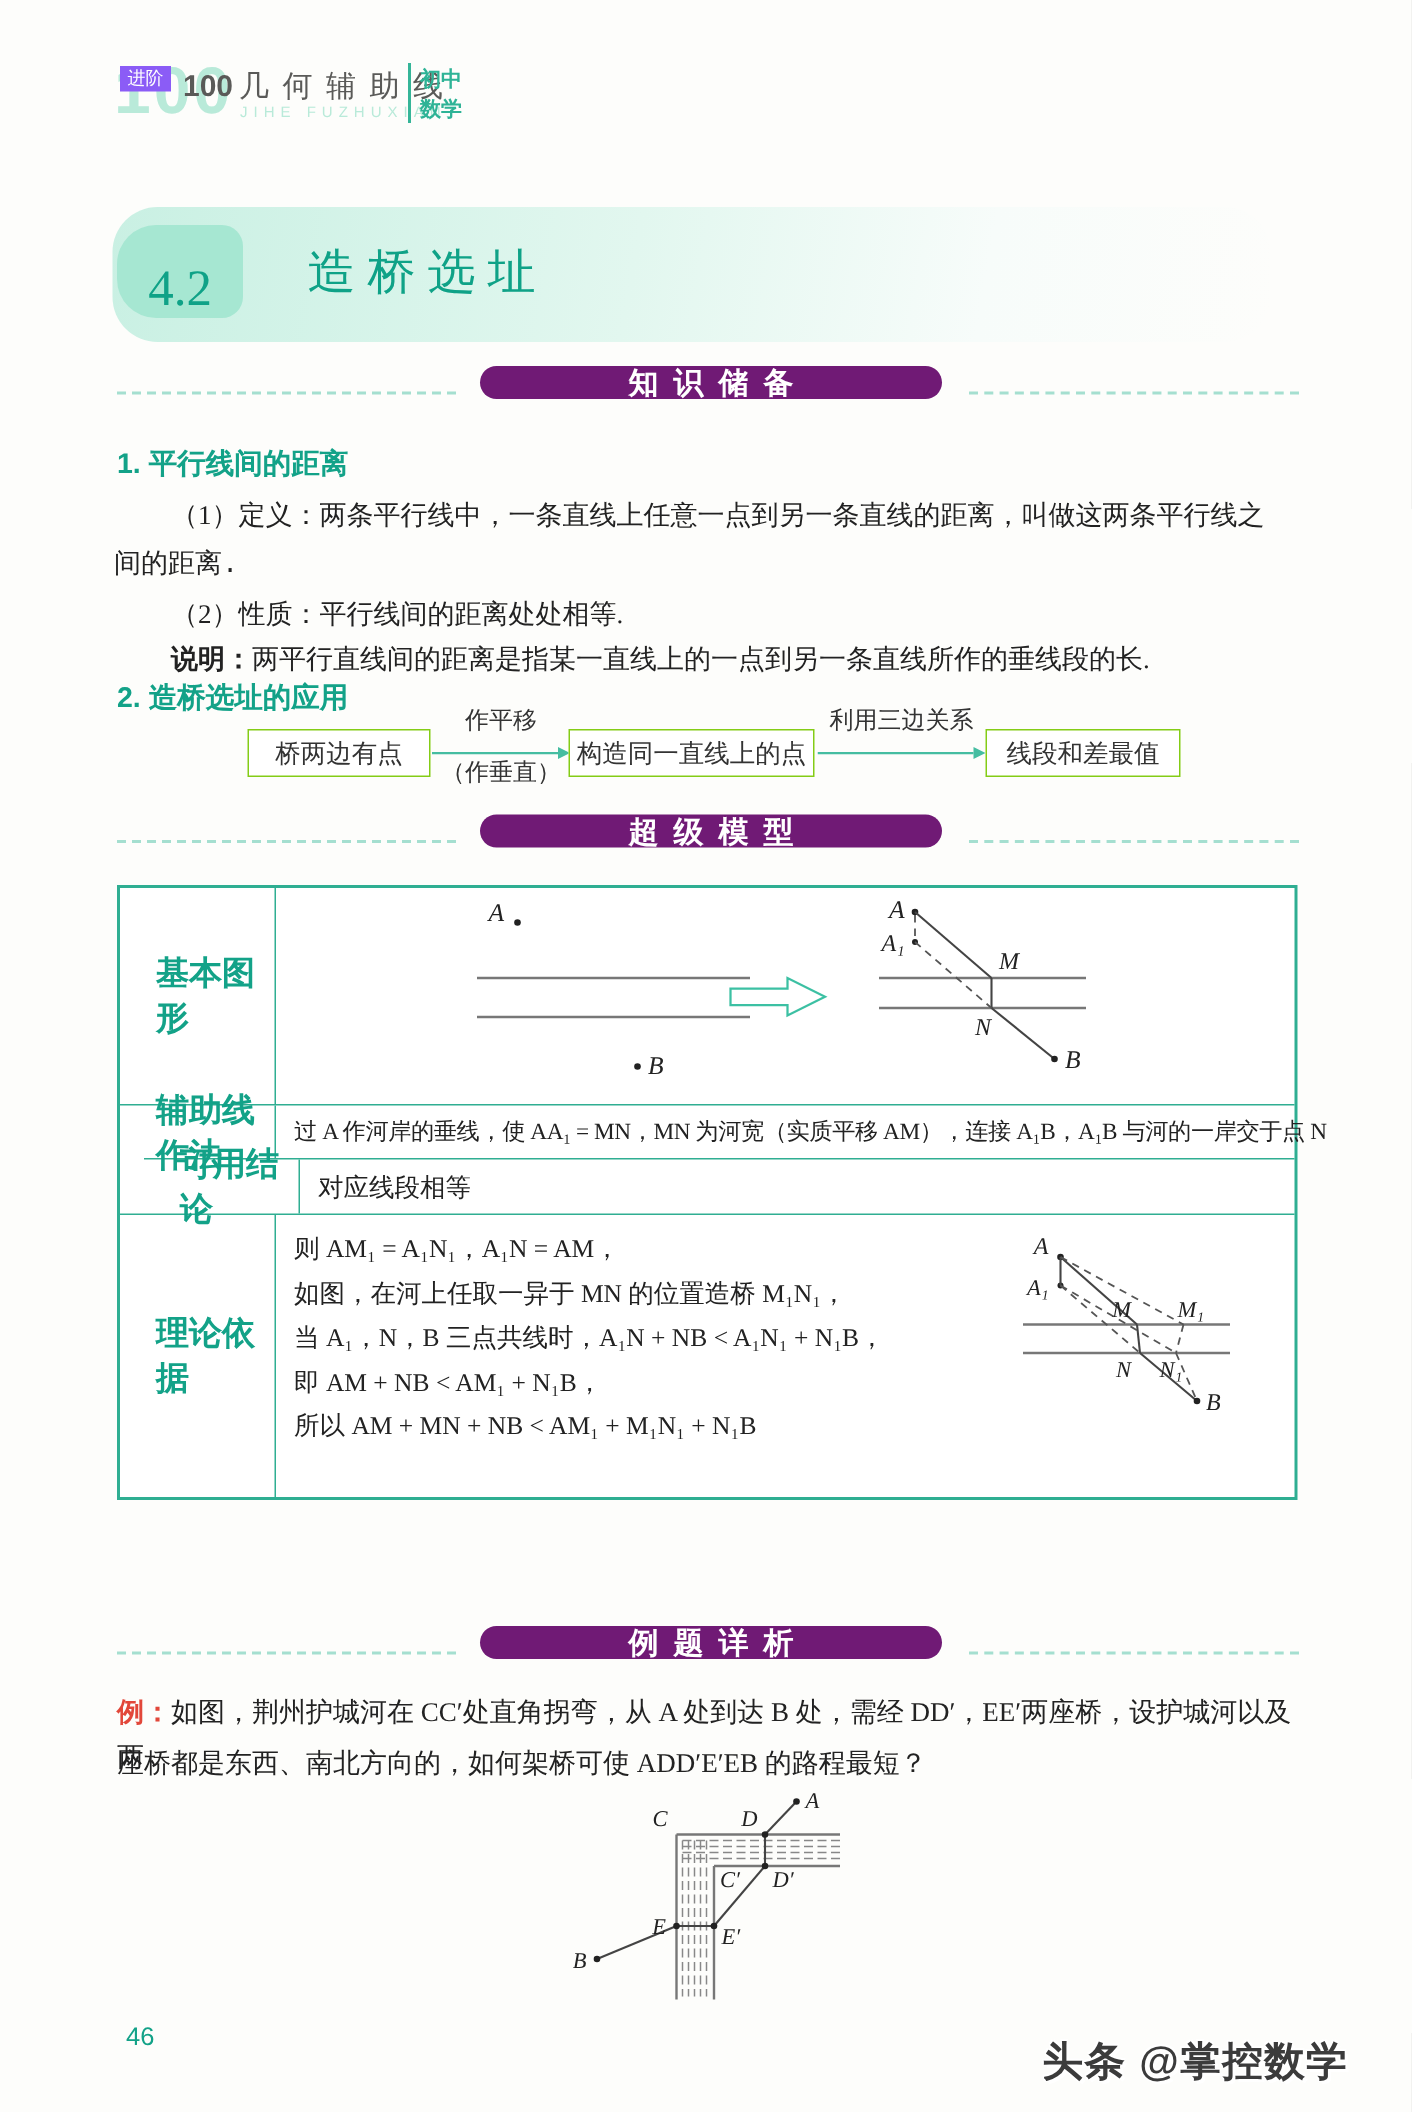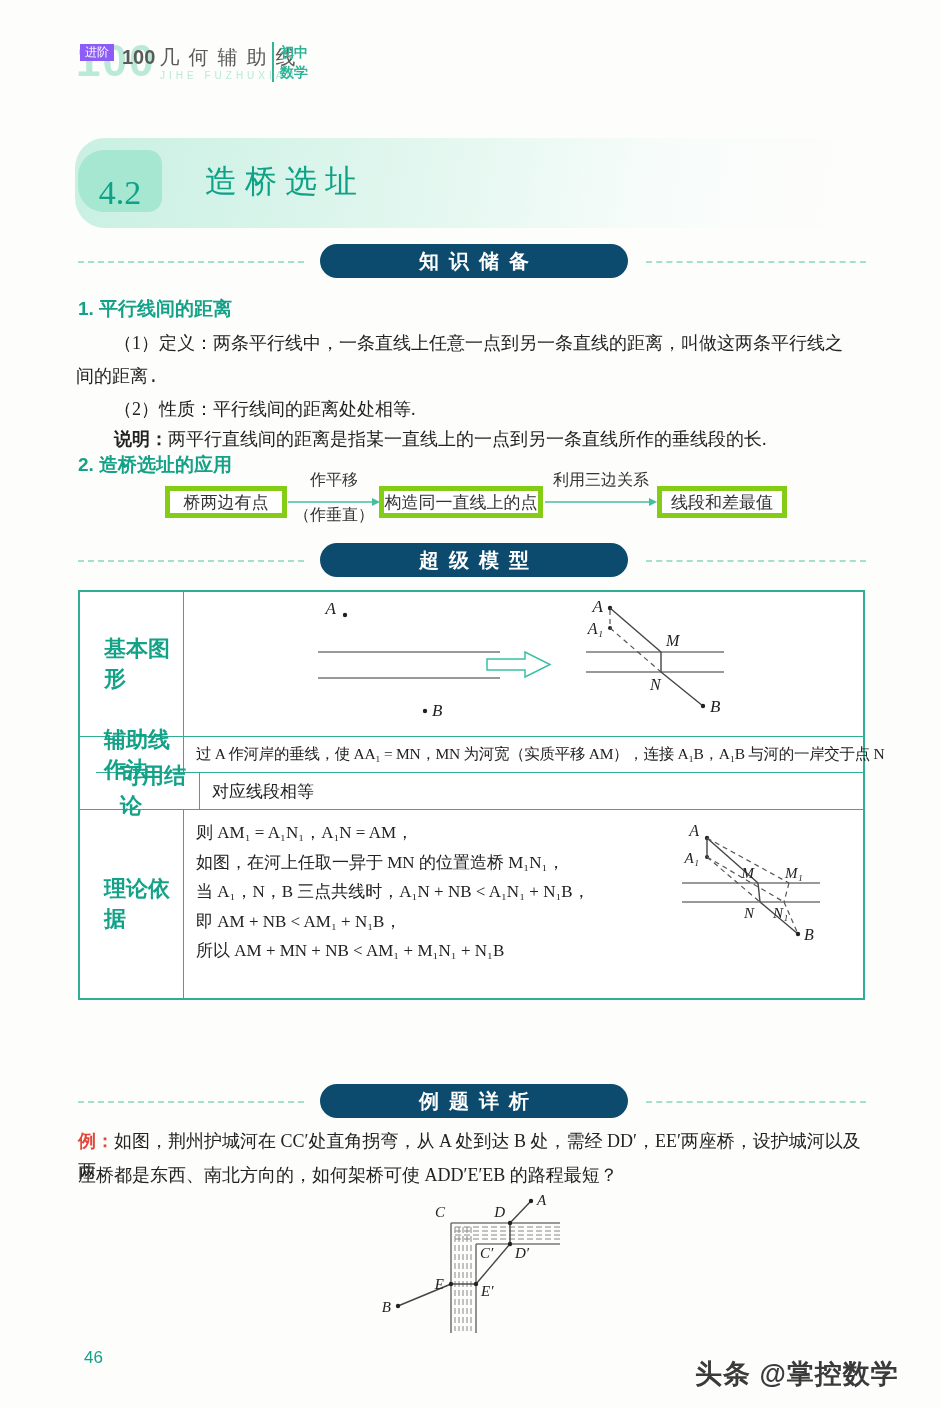--- a/index.html
+++ b/index.html
@@ -24,33 +24,33 @@
   
   .banner{left:75px;top:138px;width:772px;height:90px;border-radius:30px;
           background:linear-gradient(100deg,#c9f0e3 0%,#e2f7ef 45%,#f7fcfa 75%,#fdfdfb 100%);}
   .num-box{left:78px;top:150px;width:84px;height:62px;background:#a6e7d2;
            border-radius:26px 14px 14px 26px;display:flex;align-items:flex-end;justify-content:center;
            font-size:34px;color:#0fa287;}
   .title-text{left:205px;top:160px;font-size:32px;color:#0fa287;letter-spacing:8px;}
 
   
   .dash{border-top:2px dashed #a5dfd0;height:0;}
-  .capsule{width:308px;height:34px;background:#0c4a6e;border-radius:17px;color:#fff;
+  .capsule{width:308px;height:22px;background:#701a75;border-radius:17px;color:#fff;
            font-family:"Liberation Sans",sans-serif;font-weight:bold;font-size:20px;
            letter-spacing:10px;display:flex;align-items:center;justify-content:center;
            padding-left:10px;box-sizing:border-box;}
 
   
   .h-teal{font-family:"Liberation Sans",sans-serif;font-weight:bold;font-size:19px;color:#13a288;}
   .body-line{font-size:18px;line-height:30px;color:#222;}
   .indent{padding-left:36px;}
   .bold-label{font-weight:bold;font-family:"Liberation Sans",sans-serif;}
 
   
-  .flow-box{border:5px solid #84cc16;background:#fff;display:flex;align-items:center;
+  .flow-box{border:1px solid #84cc16;background:#fff;display:flex;align-items:center;
             justify-content:center;font-size:17px;color:#333;height:32px;box-sizing:border-box;}
   .flow-label{font-size:16px;color:#333;text-align:center;}
 
   
   .tbl{left:78px;top:590px;width:787px;border:2px solid #2fae92;background:#fff;box-sizing:border-box;}
   .trow{display:flex;border-top:1px solid #2fae92;box-sizing:border-box;}
   .trow.first{border-top:none;}
   .tlabel{width:104px;min-width:104px;border-right:1px solid #2fae92;display:flex;align-items:center;
           justify-content:center;color:#13a288;font-family:"Liberation Sans",sans-serif;
           font-weight:bold;font-size:22px;box-sizing:border-box;padding-left:24px;}

